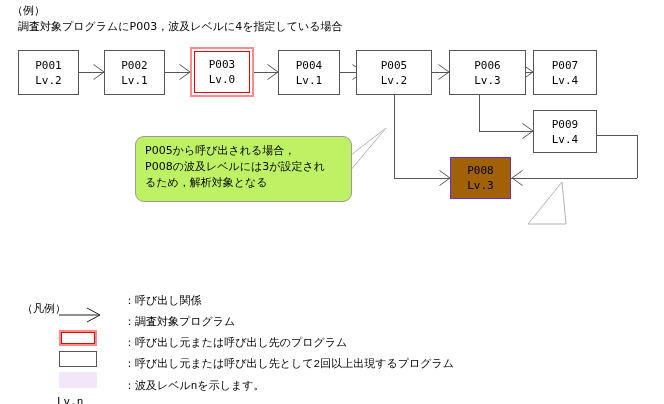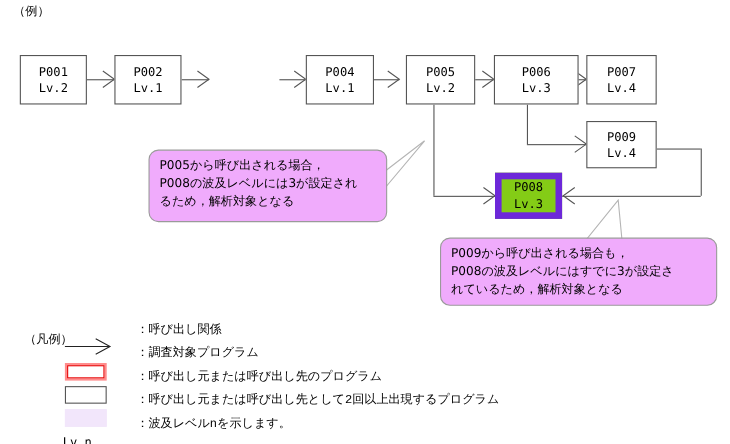--- a/index.html
+++ b/index.html
@@ -55,22 +55,22 @@
     padding: 1px;
   }
   .pbox.target .inner {
     position: absolute;
     left: 2px; top: 2px; right: 2px; bottom: 2px;
     border: 1px solid #e60000;
     pointer-events: none;
   }
   
   .pbox.multi {
-    background: #84cc16;
-    border: 6px solid #6d28d9;
+    background: #a16207;
+    border: 1px solid #6d28d9;
   }
 
   
   .seg {
     position: absolute;
     background: #555555;
   }
   .seg.h { height: 1px; }
   .seg.v { width: 1px; }
 
@@ -78,21 +78,21 @@
     position: absolute;
     width: 0; height: 0;
     overflow: visible;
   }
   .arrowhead svg { display: block; overflow: visible; }
 
   
   .callout {
     position: absolute;
     box-sizing: border-box;
-    background: #f0abfc;
+    background: #bef264;
     border: 1px solid #9a9a9a;
     border-radius: 9px;
     font-size: 11px;
     line-height: 16px;
     color: #000000;
     padding: 6px 8px 6px 9px;
     white-space: pre-line;
   }
   .tail { position: absolute; overflow: visible; }
 
@@ -139,20 +139,21 @@
     line-height: 18px;
     white-space: pre;
   }
 </style>
 </head>
 <body>
 
 <div id="canvas">
 
   <div class="hdr" id="hdr-example">（例）</div>
+  <div class="hdr" id="hdr-desc">調査対象プログラムにP003，波及レベルに4を指定している場合</div>
 
   <div class="seg h" style="left:79px;  top:72px; width:25px;"></div>
   <div class="arrowhead" style="left:104px; top:72px;">
     <svg width="12" height="16" viewBox="0 0 12 16" style="position:absolute;left:-11px;top:-8px;">
       <path d="M0.5,0.5 L11,8 L0.5,15.5" fill="none" stroke="#555555" stroke-width="1"></path>
     </svg>
   </div>
 
   <div class="seg h" style="left:165px; top:72px; width:25px;"></div>
   <div class="arrowhead" style="left:190px; top:72px;">
@@ -217,27 +218,32 @@
   <div class="pbox" style="left:18px;  top:50px; width:61px; height:45px;">
     <span class="ln">P001</span>
     <span class="ln">Lv.2</span>
   </div>
 
   <div class="pbox" style="left:104px; top:50px; width:61px; height:45px;">
     <span class="ln">P002</span>
     <span class="ln">Lv.1</span>
   </div>
 
+  <div class="pbox target" style="left:190px; top:47px; width:64px; height:50px;">
+    <span class="inner"></span>
+    <span class="ln">P003</span>
+    <span class="ln">Lv.0</span>
+  </div>
 
   <div class="pbox" style="left:278px; top:50px; width:62px; height:45px;">
     <span class="ln">P004</span>
     <span class="ln">Lv.1</span>
   </div>
 
-  <div class="pbox" style="left:369px; top:50px; width:63px; height:45px;">
+  <div class="pbox" style="left:356px; top:50px; width:76px; height:45px;">
     <span class="ln">P005</span>
     <span class="ln">Lv.2</span>
   </div>
 
   <div class="pbox" style="left:449px; top:50px; width:77px; height:45px;">
     <span class="ln">P006</span>
     <span class="ln">Lv.3</span>
   </div>
 
   <div class="pbox" style="left:533px; top:50px; width:64px; height:45px;">
@@ -262,23 +268,20 @@
   </div>
   <div class="callout" style="left:135px; top:136px; width:217px; height:66px;">P005から呼び出される場合，
 P008の波及レベルには3が設定され
 るため，解析対象となる</div>
 
   <div class="tail" style="left:500px; top:180px; width:70px; height:48px;">
     <svg width="70" height="48" viewBox="0 0 70 48">
       <path d="M62,2 L28,44 L66,44 Z" fill="#ffffff" stroke="#b5b5b5" stroke-width="1"></path>
     </svg>
   </div>
-  <div class="callout" style="left:400px; top:216px; width:252px; height:62px;">P009から呼び出される場合も，
-P008の波及レベルにはすでに3が設定さ
-れているため，解析対象となる</div>
 
   <div id="legend-title">（凡例）</div>
 
   <div class="lg-row" style="top:291px;">
     <div class="lg-sym">
       <svg width="56" height="20" viewBox="0 0 56 20">
         <line x1="6" y1="8" x2="46" y2="8" stroke="#222222" stroke-width="1"></line>
         <path d="M34,1 L47,8 L34,15" fill="none" stroke="#222222" stroke-width="1"></path>
       </svg>
     </div>

